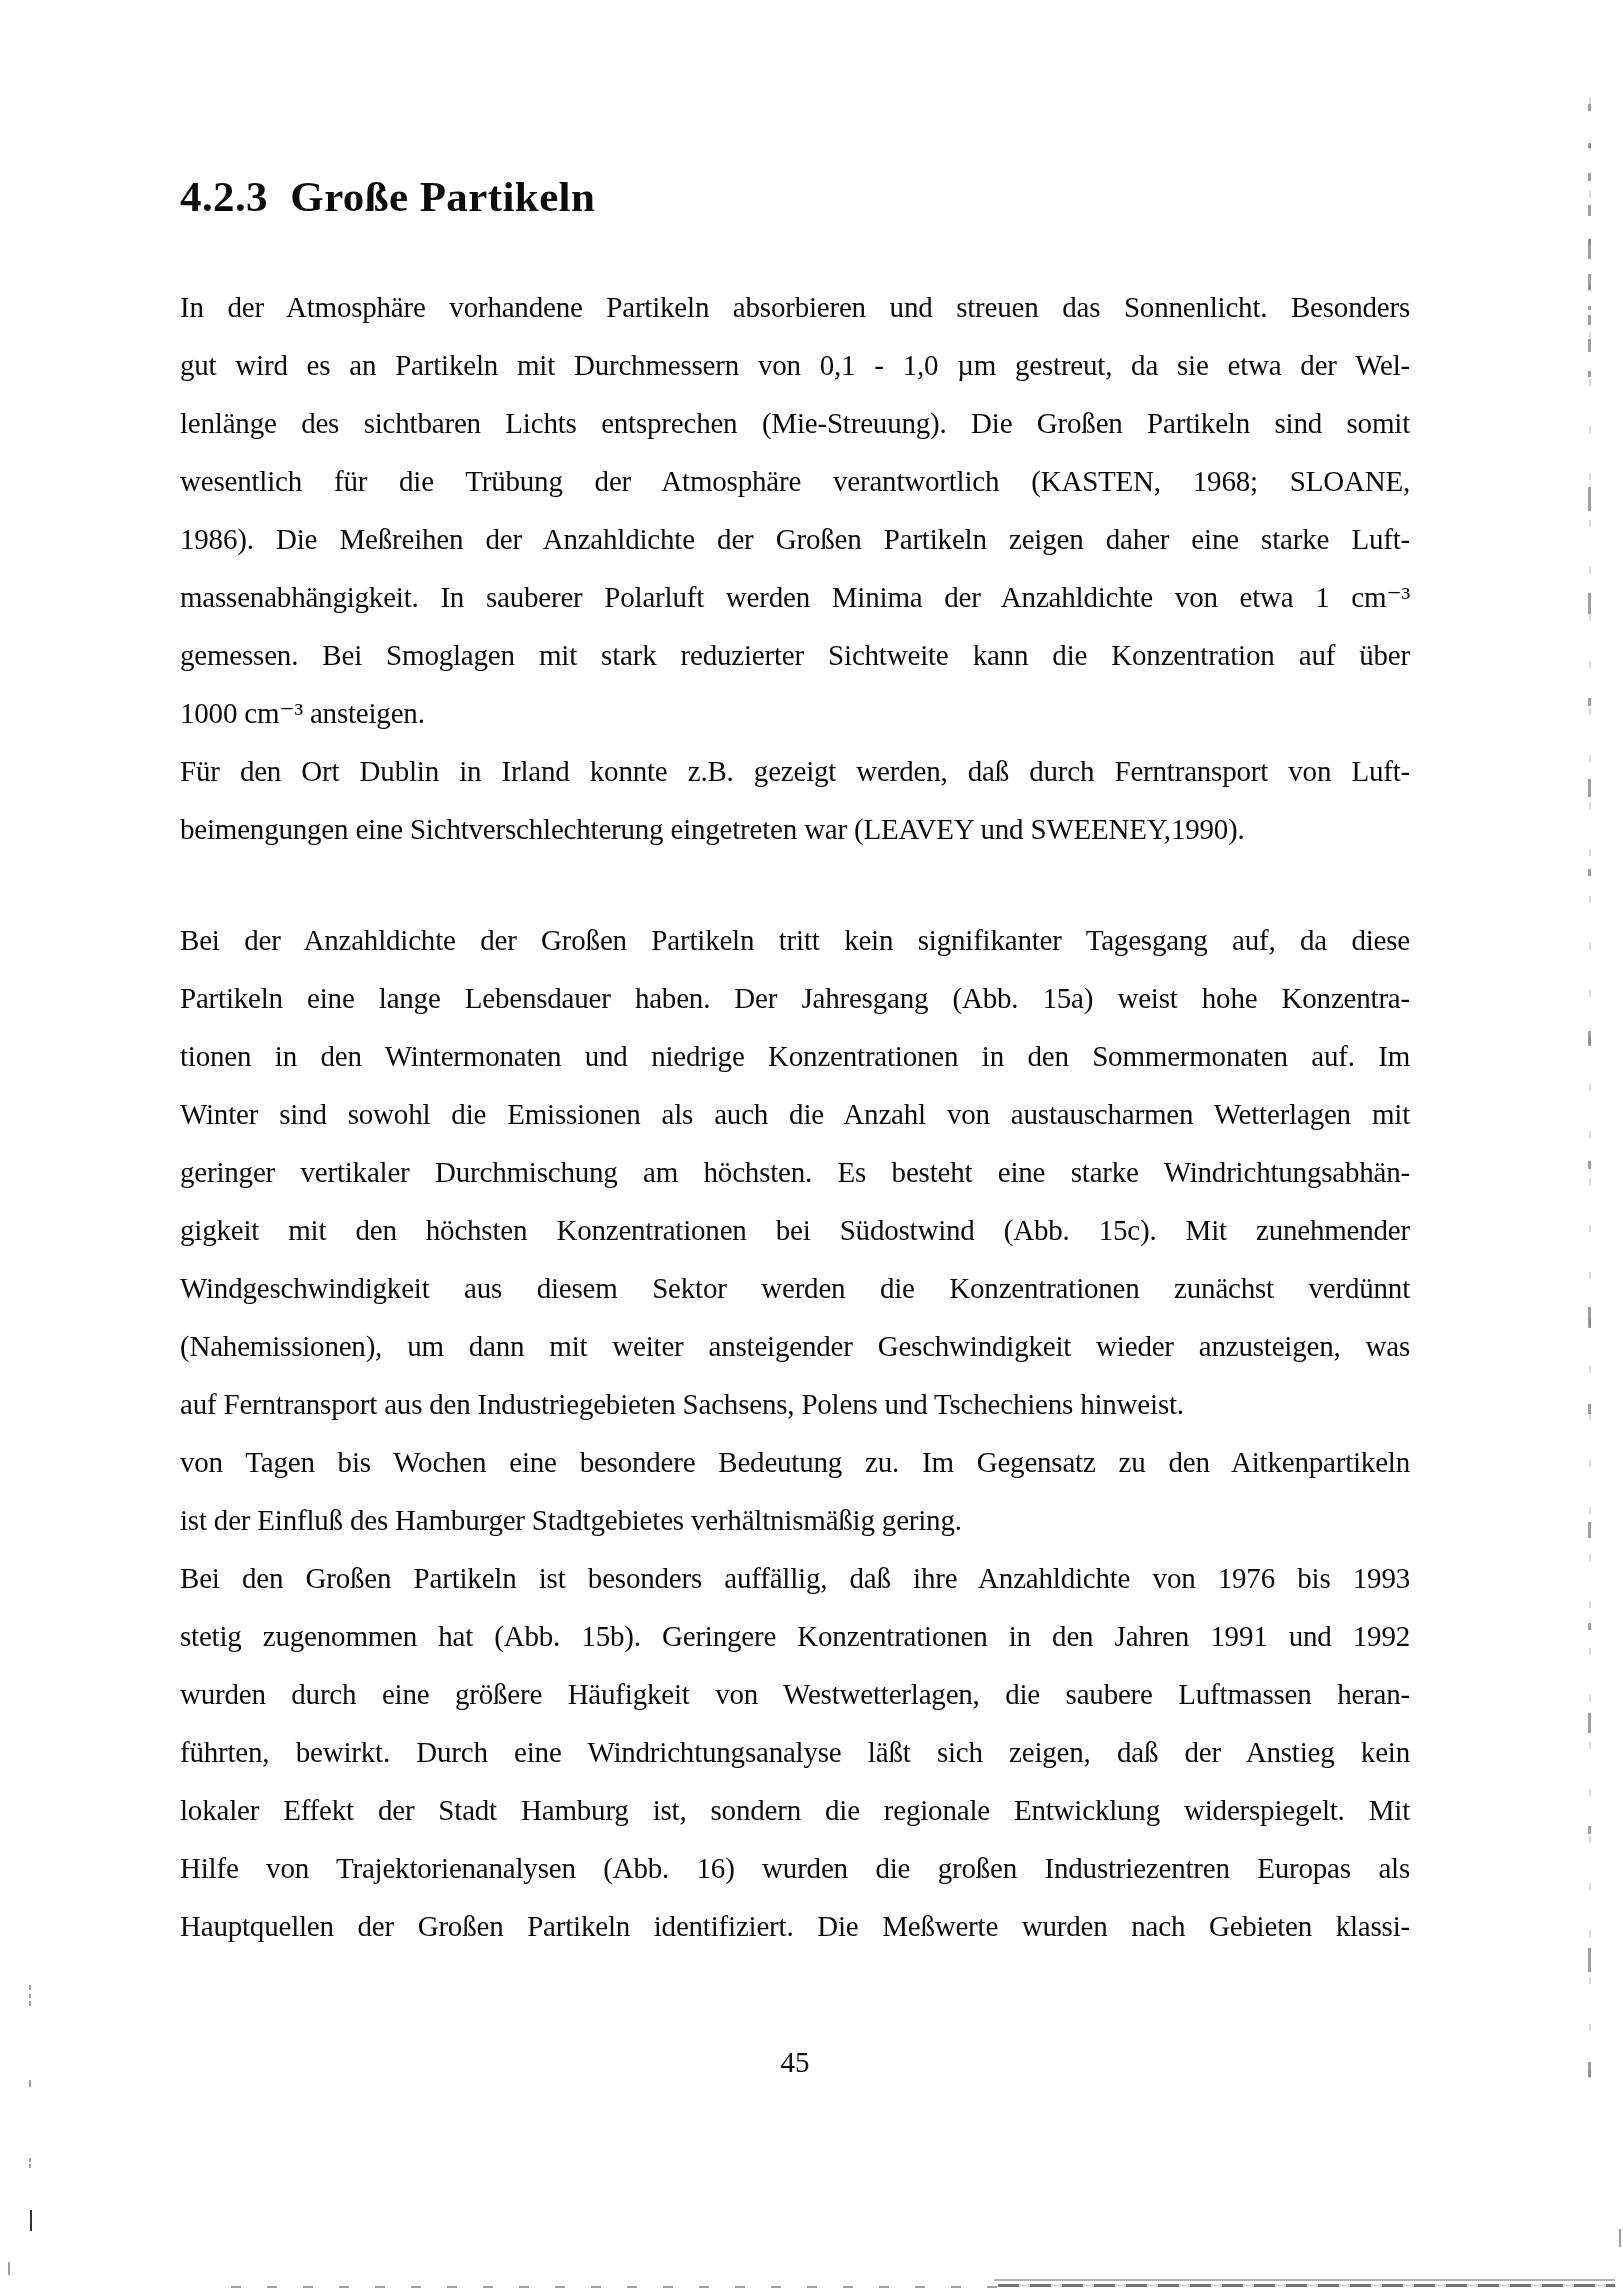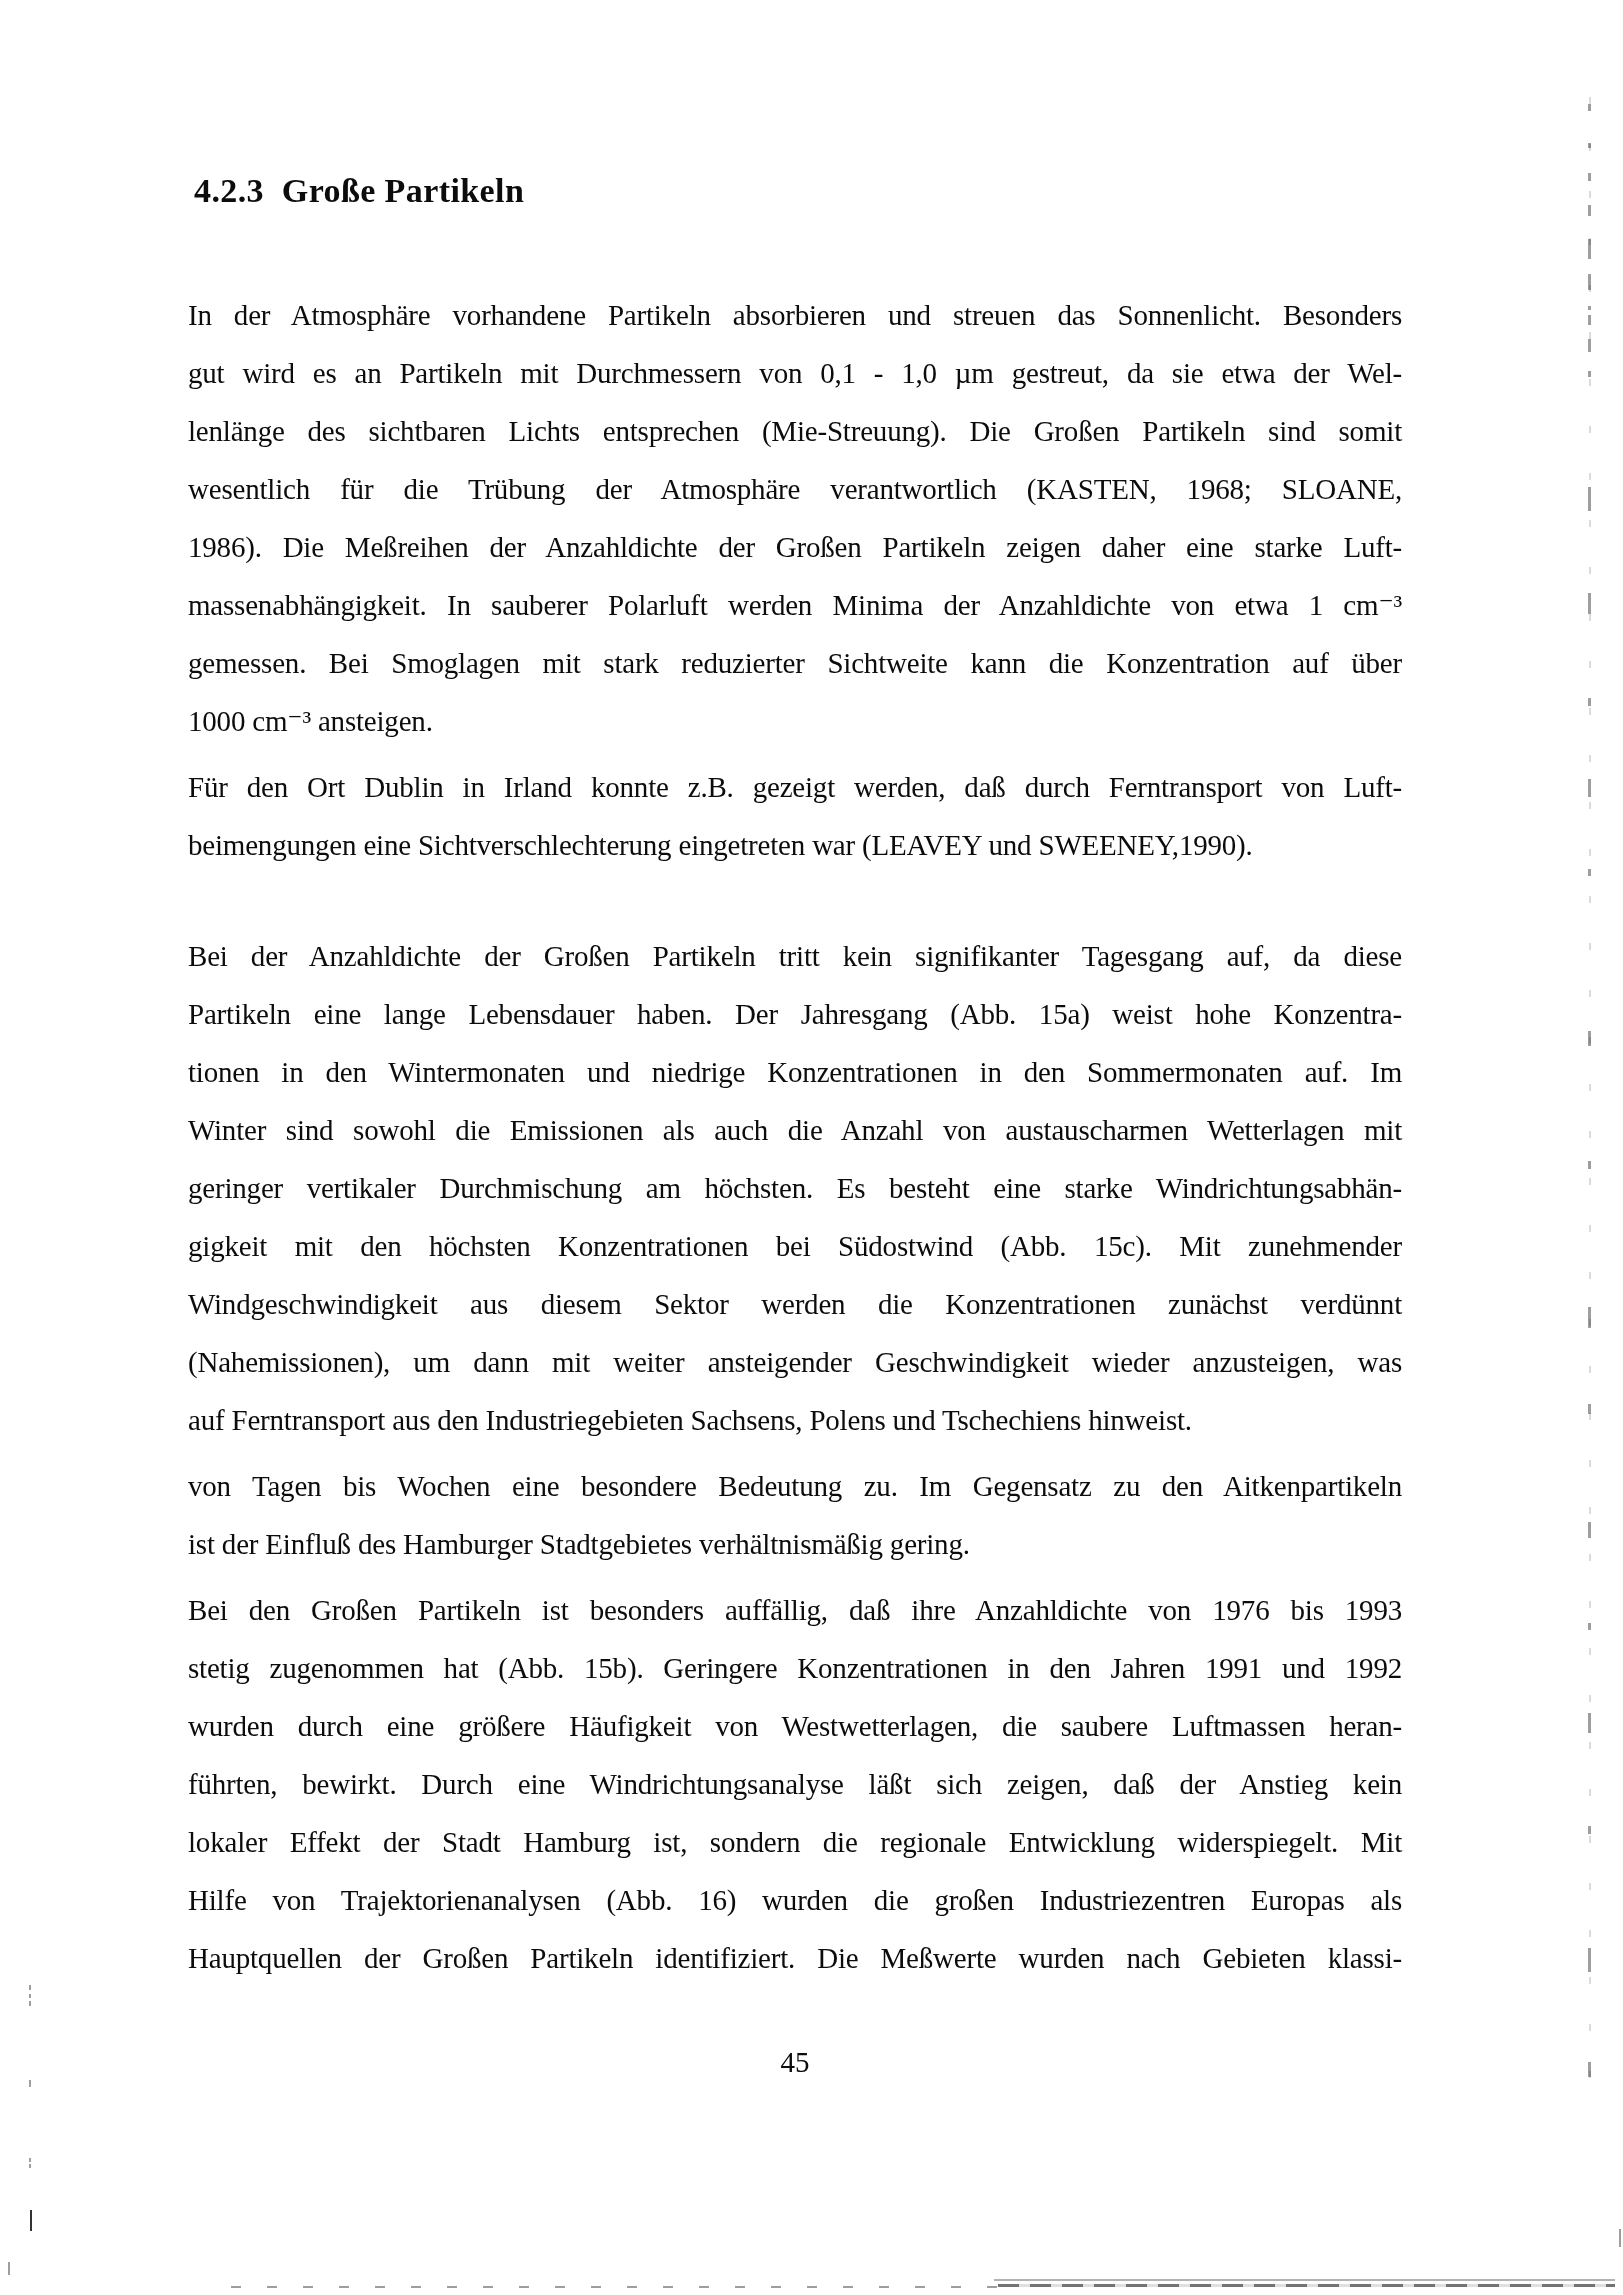--- a/index.html
+++ b/index.html
@@ -9,36 +9,35 @@
     height: 2295px;
     background: #ffffff;
     overflow: hidden;
     font-family: "Liberation Serif", "DejaVu Serif", serif;
     color: #0c0c0c;
   }
   .heading {
     position: absolute;
     left: 180px;
     top: 172px;
-    font-size: 34px;
+    font-size: 43px;
     font-weight: bold;
     white-space: pre;
     letter-spacing: 0.4px;
-    margin-left: 14px;
   }
   .body-text {
     position: absolute;
     left: 180px;
     top: 278px;
     width: 1230px;
     font-size: 29px;
     letter-spacing: -0.2px;
     line-height: 58px;
   }
-  .para { margin: 8px; }
+  .para { margin: 0; }
   .para.gap-before { margin-top: 53px; }
   .line {
     text-align: justify;
     text-align-last: justify;
     height: 58px;
     overflow: visible;
   }
   .line.last {
     text-align: right;
     text-align-last: left;

